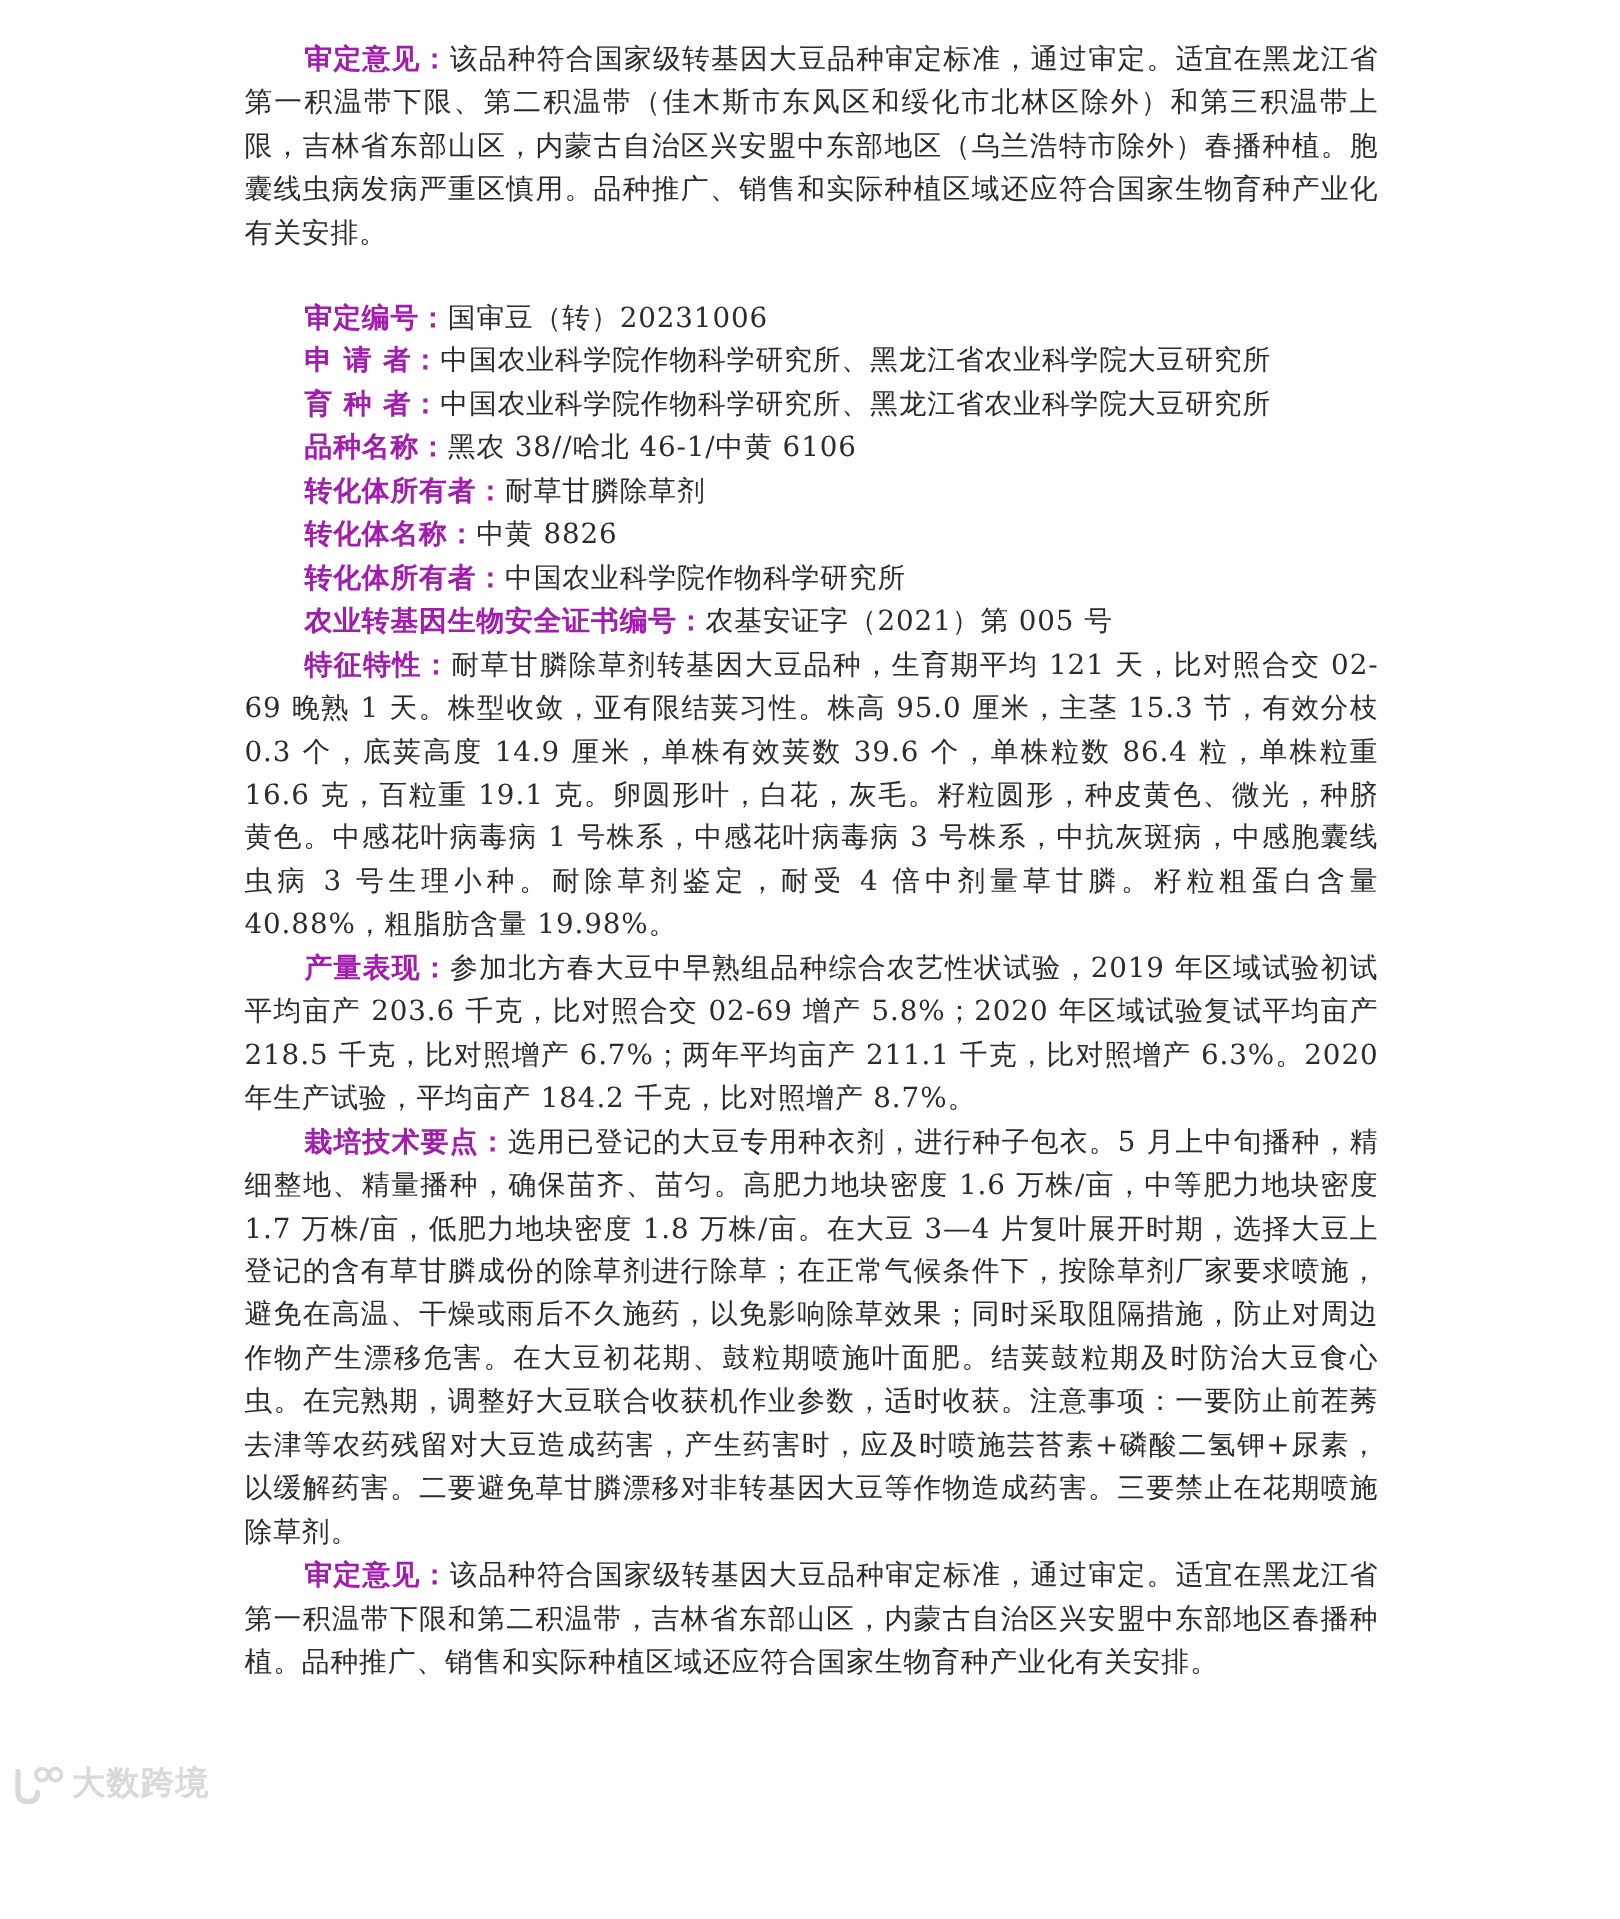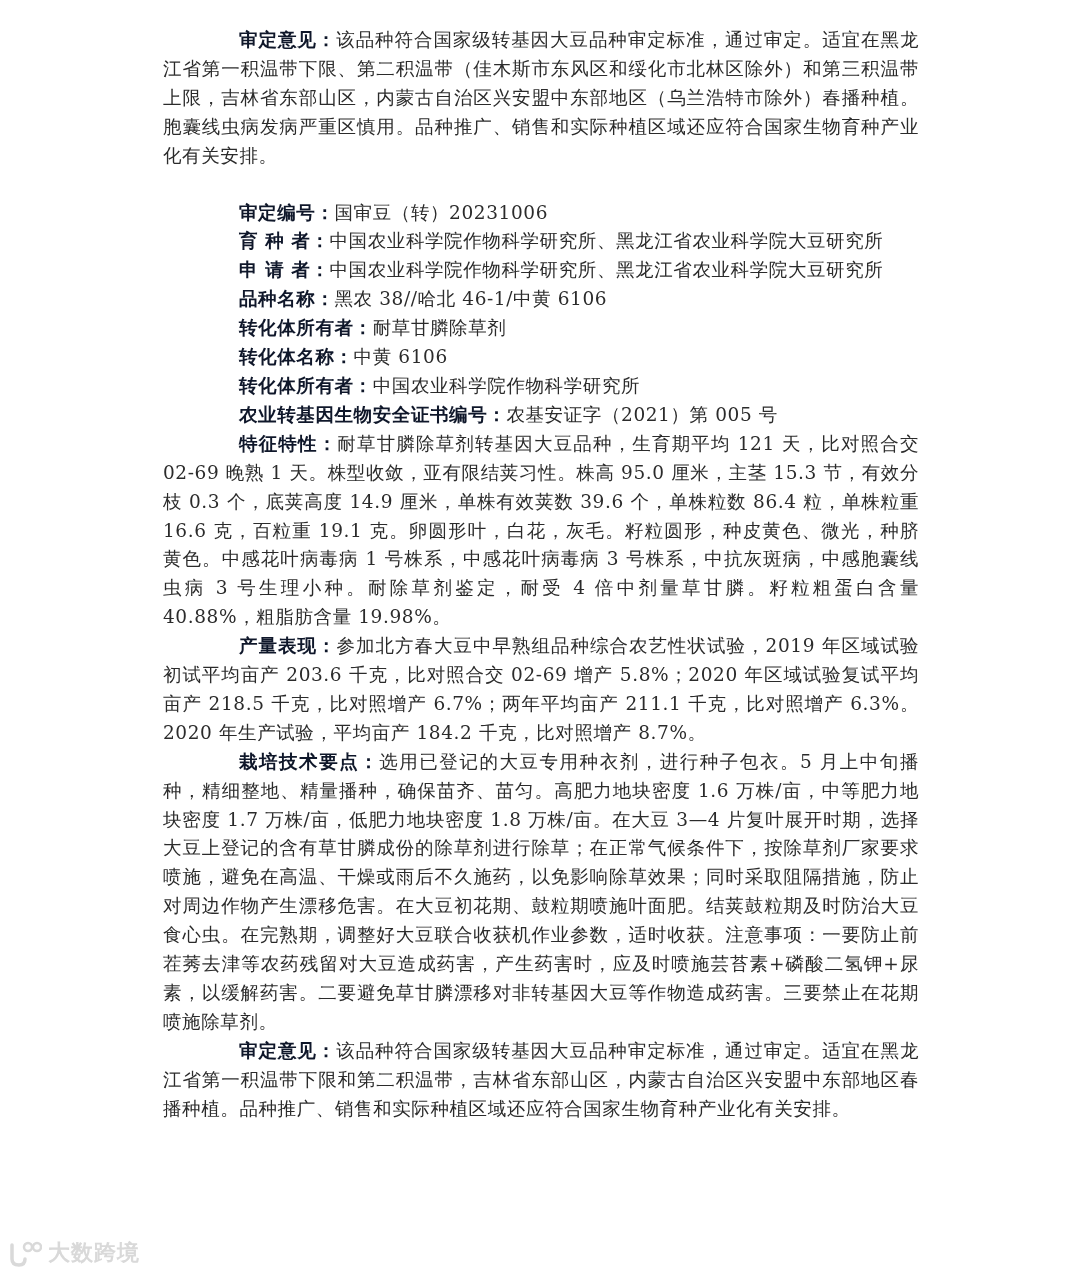--- a/index.html
+++ b/index.html
@@ -26,33 +26,32 @@
     }
     .para {
       margin: 0;
       text-align: justify;
       text-align-last: left;
     }
     .indent { text-indent: 40px; }
     .lbl {
       font-family: "DejaVu Sans", "Liberation Sans", sans-serif;
       font-weight: bold;
-      color: #0f172a;
-      margin-left: 36px;
+      color: #a21caf;
     }
     .gap { height: 28px; }
     .field {
       margin: 0;
       padding-left: 40px;
       white-space: nowrap;
     }
     .watermark {
       position: absolute;
       left: 8px;
-      top: 1238px;
+      top: 1174px;
       display: flex;
       align-items: center;
       gap: 6px;
       color: #d9d9d9;
       font-family: "DejaVu Sans", "Liberation Sans", sans-serif;
       font-size: 22px;
       font-weight: bold;
       letter-spacing: 1px;
     }
     .wm-logo {
@@ -72,33 +71,33 @@
     <span class="lbl">审定意见：</span><span>该品种符合国家级转基因大豆品种审定标准，通过审定。适宜在黑龙江省第一积温带下限、第二积温带（佳木斯市东风区和绥化市北林区除外）和第三积温带上限，吉林省东部山区，内蒙古自治区兴安盟中东部地区（乌兰浩特市除外）春播种植。胞囊线虫病发病严重区慎用。品种推广、销售和实际种植区域还应符合国家生物育种产业化有关安排。</span>
   </p>
 
   <div class="gap"></div>
 
   <div>
     <p class="field">
       <span class="lbl">审定编号：</span><span>国审豆（转）20231006</span>
     </p>
     <p class="field">
-      <span class="lbl">育 种 者：</span><span>中国农业科学院作物科学研究所、黑龙江省农业科学院大豆研究所</span>
+      <span class="lbl">申 请 者：</span><span>中国农业科学院作物科学研究所、黑龙江省农业科学院大豆研究所</span>
     </p>
     <p class="field">
-      <span class="lbl">申 请 者：</span><span>中国农业科学院作物科学研究所、黑龙江省农业科学院大豆研究所</span>
+      <span class="lbl">育 种 者：</span><span>中国农业科学院作物科学研究所、黑龙江省农业科学院大豆研究所</span>
     </p>
     <p class="field">
       <span class="lbl">品种名称：</span><span>黑农 38//哈北 46-1/中黄 6106</span>
     </p>
     <p class="field">
       <span class="lbl">转化体所有者：</span><span>耐草甘膦除草剂</span>
     </p>
     <p class="field">
-      <span class="lbl">转化体名称：</span><span>中黄 6106</span>
+      <span class="lbl">转化体名称：</span><span>中黄 8826</span>
     </p>
     <p class="field">
       <span class="lbl">转化体所有者：</span><span>中国农业科学院作物科学研究所</span>
     </p>
     <p class="field">
       <span class="lbl">农业转基因生物安全证书编号：</span><span>农基安证字（2021）第 005 号</span>
     </p>
 
     <p class="para indent">
       <span class="lbl">特征特性：</span><span>耐草甘膦除草剂转基因大豆品种，生育期平均 121 天，比对照合交 02-69 晚熟 1 天。株型收敛，亚有限结荚习性。株高 95.0 厘米，主茎 15.3 节，有效分枝 0.3 个，底荚高度 14.9 厘米，单株有效荚数 39.6 个，单株粒数 86.4 粒，单株粒重 16.6 克，百粒重 19.1 克。卵圆形叶，白花，灰毛。籽粒圆形，种皮黄色、微光，种脐黄色。中感花叶病毒病 1 号株系，中感花叶病毒病 3 号株系，中抗灰斑病，中感胞囊线虫病 3 号生理小种。耐除草剂鉴定，耐受 4 倍中剂量草甘膦。籽粒粗蛋白含量 40.88%，粗脂肪含量 19.98%。</span>

